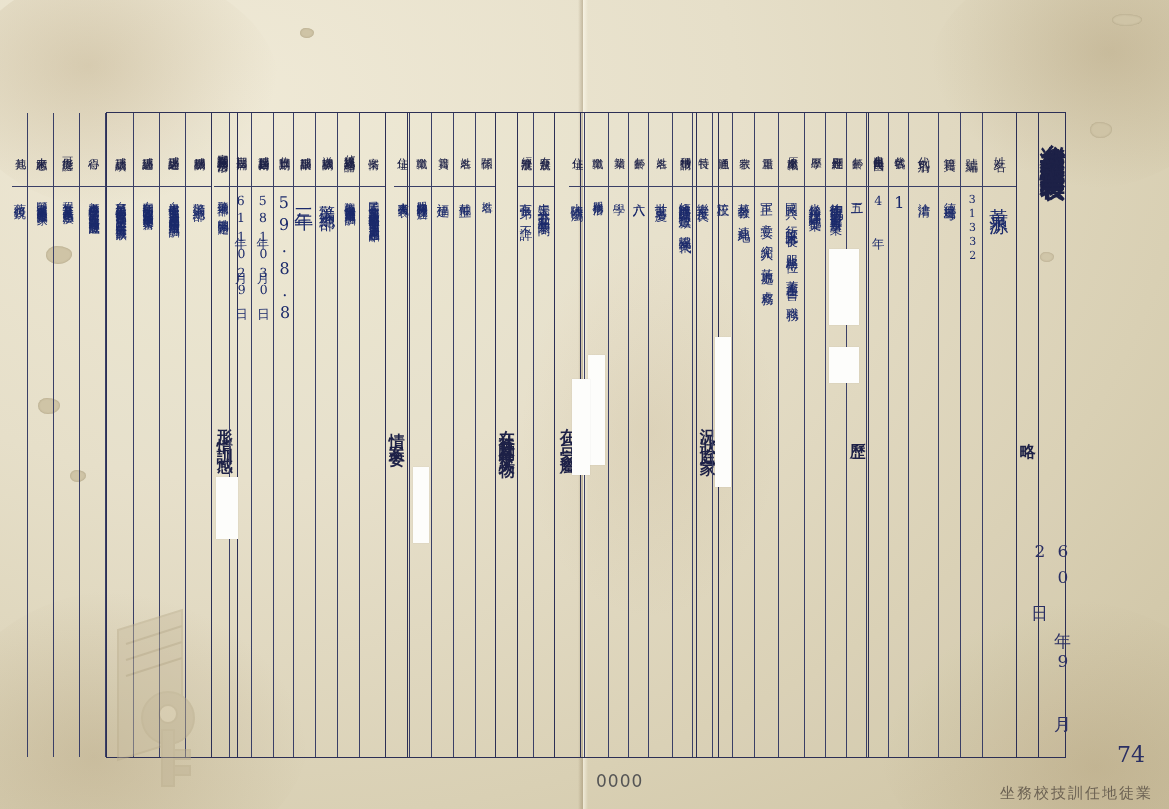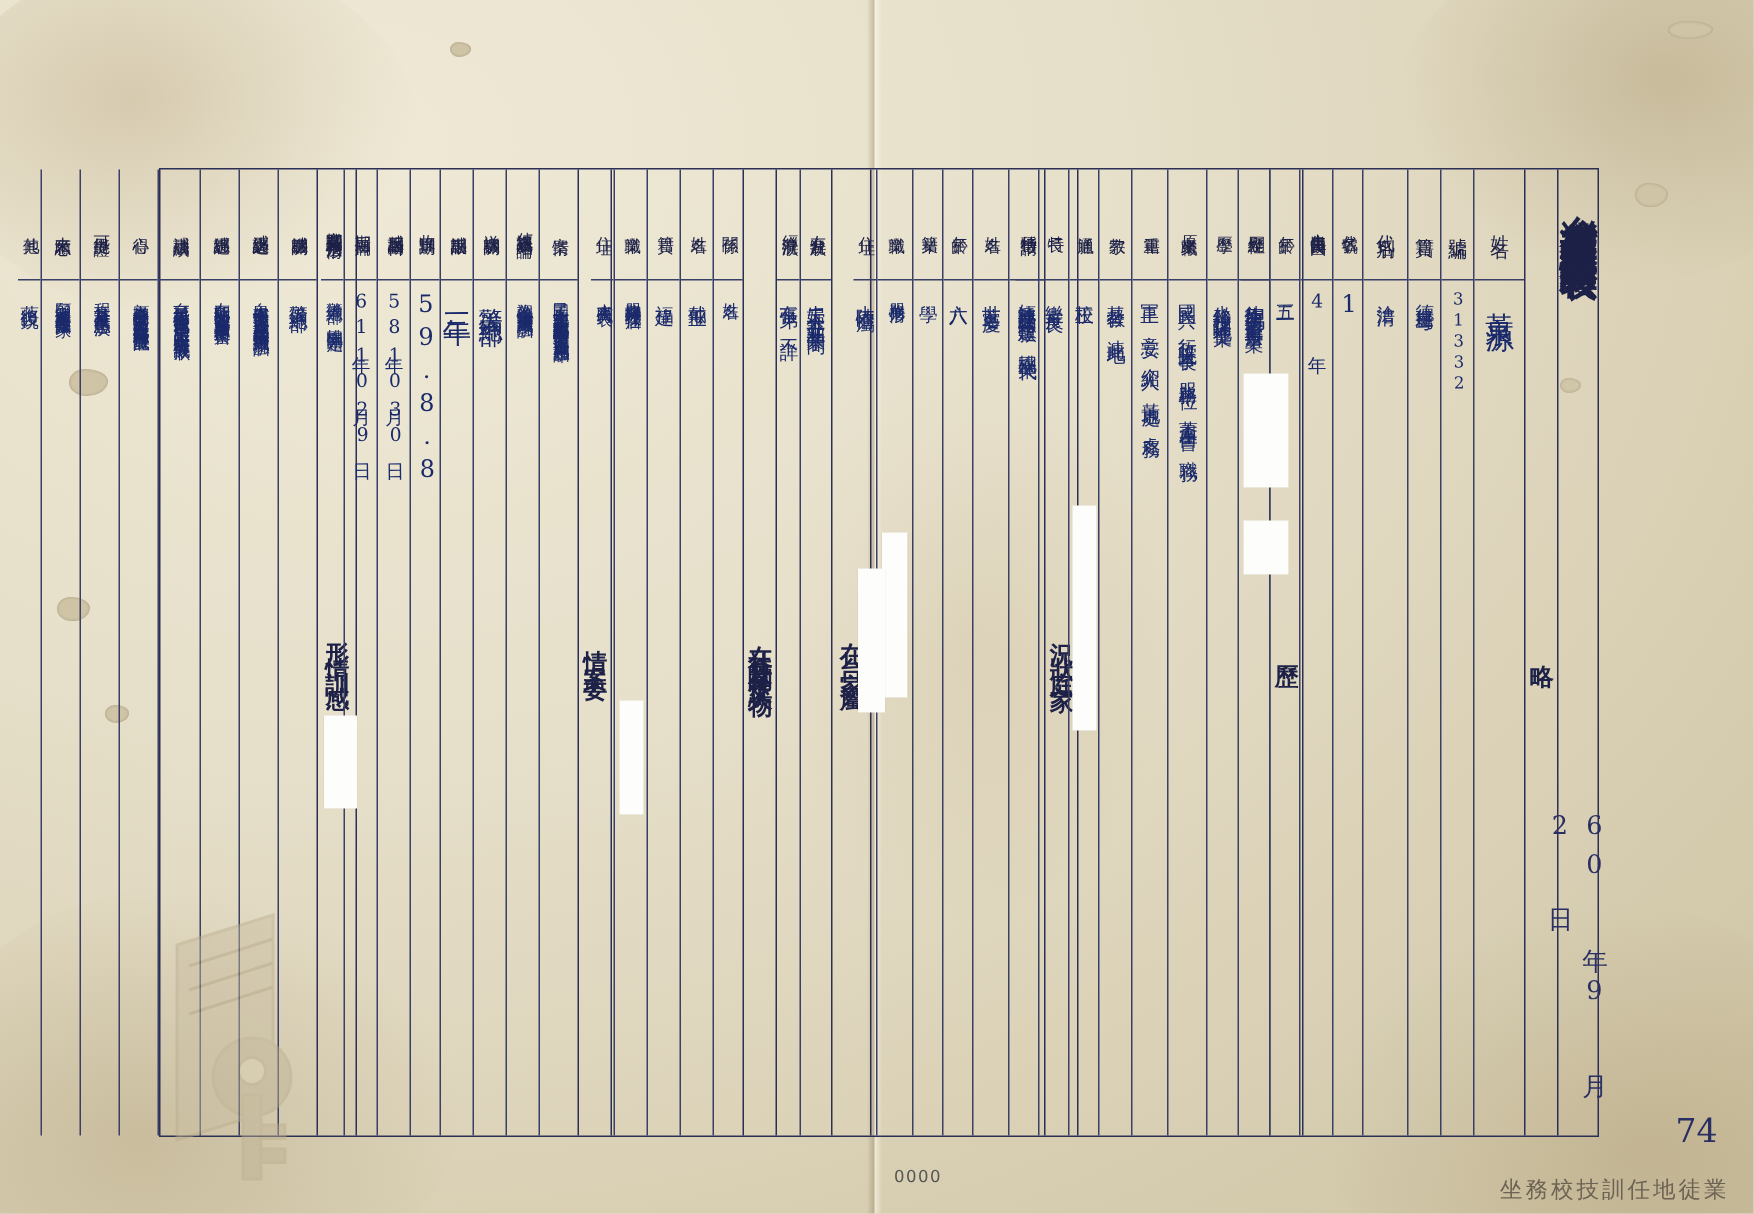--- a/index.html
+++ b/index.html
@@ -95,21 +95,21 @@
     transform:rotate(-0.6deg);
   }
   .ink{color:#16286e;}
   .small .v{font-size:12.5px;letter-spacing:2px;}
   .tiny .v{font-size:11px;letter-spacing:1px;}
   .big .v{font-size:19px;letter-spacing:4px;}
   
   .patch{position:absolute;background:#fdfdfb;box-shadow:0 0 1px rgba(0,0,0,.12);}
   
   #pageno{position:absolute;right:24px;bottom:42px;font-size:22px;color:#2a2f63;font-family:"DejaVu Serif", serif;}
-  #punch{position:absolute;left:596px;bottom:18px;font-size:11px;color:#555;letter-spacing:1px;}
+  #punch{position:absolute;left:596px;bottom:18px;font-size:17px;color:#555;letter-spacing:1px;}
 </style>
 </head>
 <body>
 
 <div id="paper">
   <div class="stain s1"></div>
   <div class="stain s2"></div>
   <div class="stain s3"></div>
   <div class="stain s4"></div>
   <div class="stain s5"></div>

